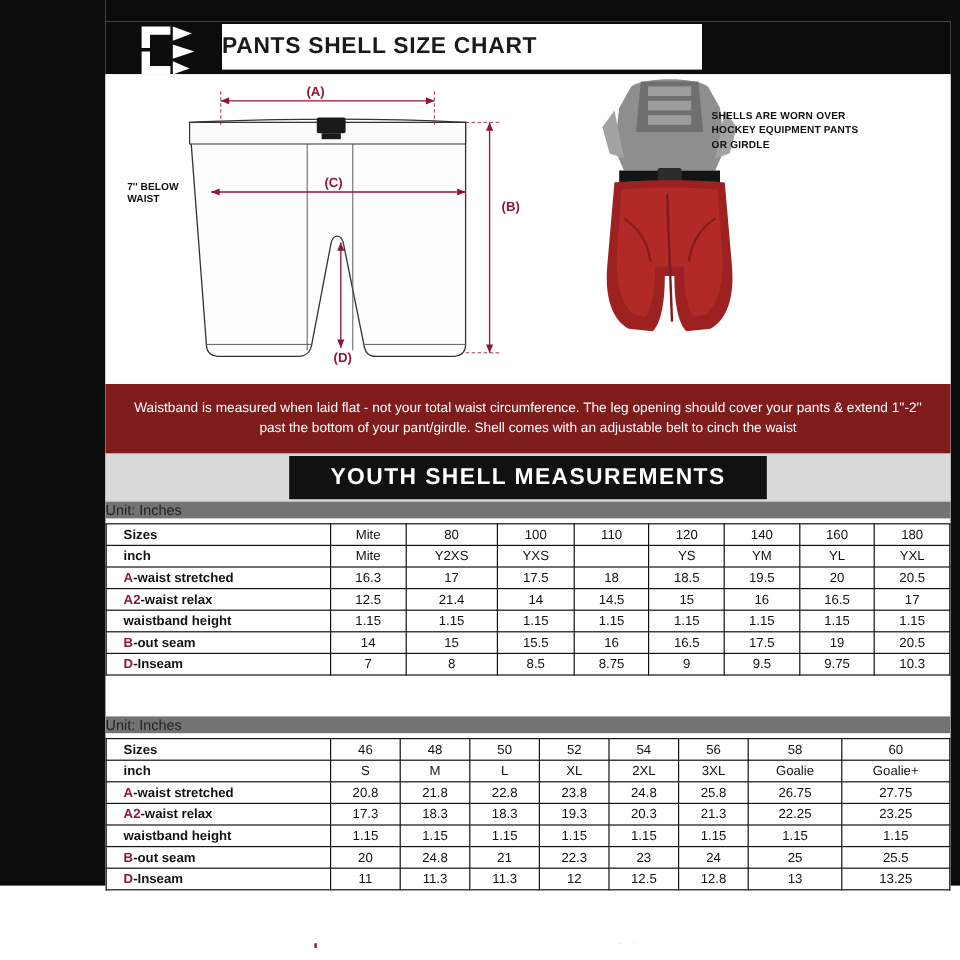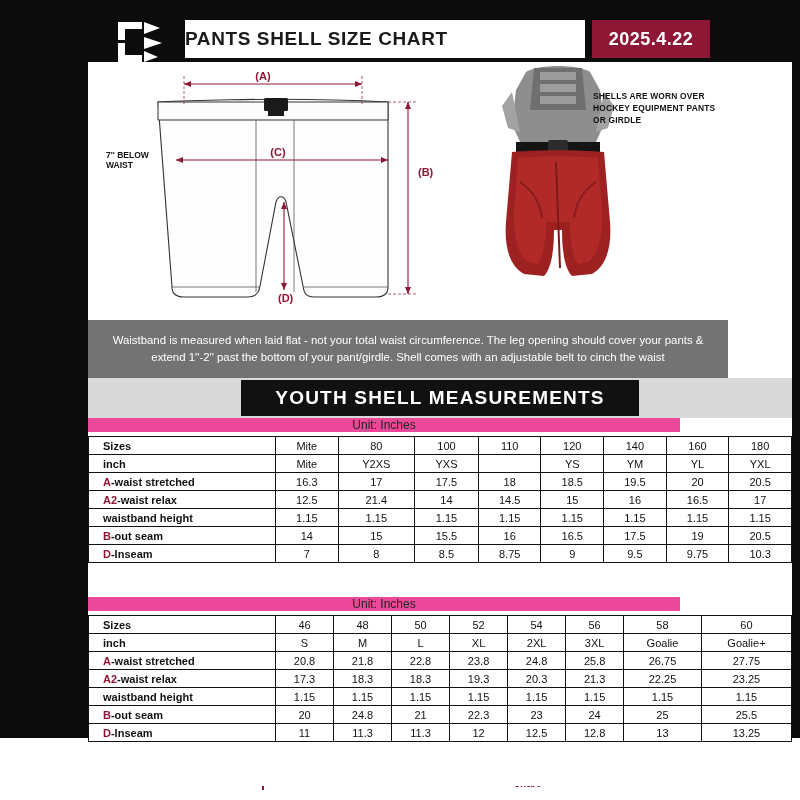--- a/index.html
+++ b/index.html
@@ -24,27 +24,27 @@
   .content{position:absolute;left:88px;top:62px;width:704px;height:724px;background:#fff;z-index:1;}
 
   
   .diagram{position:absolute;left:0;top:0;width:704px;height:258px;background:#fff;}
   svg{display:block;}
   .lbl{font-size:11px;font-weight:bold;fill:#8e1735;font-family:"Liberation Sans",sans-serif;}
   .lbl-dark{font-size:8.5px;font-weight:bold;fill:#111;font-family:"Liberation Sans",sans-serif;}
   .note{position:absolute;left:505px;top:28px;width:130px;font-size:8.4px;line-height:1.45;color:#111;font-weight:bold;letter-spacing:.2px;}
 
   
-  .banner{position:absolute;left:0;top:258px;width:640px;height:58px;background:#737373;color:#fff;display:flex;align-items:center;justify-content:center;text-align:center;}
+  .banner{position:absolute;left:0;top:258px;width:704px;height:58px;background:#7f1d1d;color:#fff;display:flex;align-items:center;justify-content:center;text-align:center;}
   .banner p{margin:0;font-size:11.4px;line-height:1.45;padding:0 16px;}
 
   
   .sect-wrap{position:absolute;left:0;width:704px;height:40px;background:#d9d9d9;display:flex;align-items:center;justify-content:center;}
   .sect-pill{background:#111;color:#fff;font-size:19px;font-weight:bold;letter-spacing:1.2px;padding:7px 34px;}
-  .unit{position:absolute;left:0;width:592px;text-align:center;font-size:12px;color:#222;background:#ec4899;}
+  .unit{position:absolute;left:0;width:704px;font-size:12px;color:#222;background:#737373;}
 
   table{border-collapse:collapse;width:704px;font-size:11px;}
   td{border:1px solid #111;height:17px;padding:0 4px;text-align:center;color:#111;}
   td.rowhead{text-align:left;padding-left:14px;font-weight:bold;}
   td.rowhead .k{color:#8e1735;}
   td.rowhead .plain{color:#111;font-weight:bold;}
   .tbl{position:absolute;left:0;width:704px;}
   .colfirst{width:168px;}
 
   
@@ -71,23 +71,20 @@
       <polygon points="6,23 13,23 13,35 30,35 30,42 6,42" fill="#ffffff"></polygon>
       <polygon points="32,2 48,8 32,14" fill="#ffffff"></polygon>
       <polygon points="32,17 50,23 32,29" fill="#ffffff"></polygon>
       <polygon points="32,31 46,37 32,42" fill="#ffffff"></polygon>
     </svg>
   </div>
 
   <div class="title-box">
     <span>PANTS SHELL SIZE CHART</span>
   </div>
-  <div class="date-box">
-    <span>2025.4.22</span>
-  </div>
 
   <div class="watermark">B</div>
 
   <div class="content">
 
     <div class="diagram">
       <svg width="704" height="258" viewBox="0 0 704 258">
 
         <path d="M68,42 L300,42 L300,232 L268,232 L258,120 L196,120 L188,232 L68,232 Z" fill="none" stroke="#000" stroke-width="0"></path>
 

